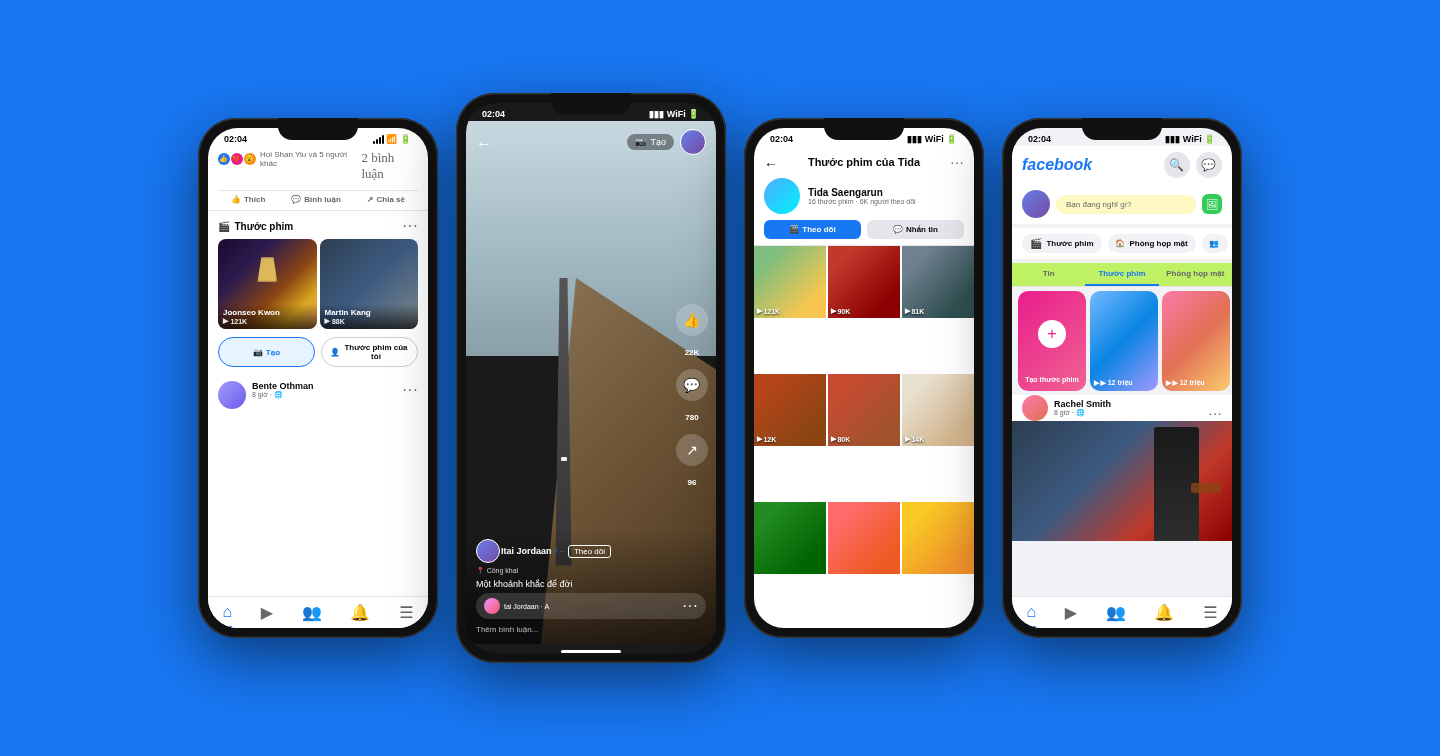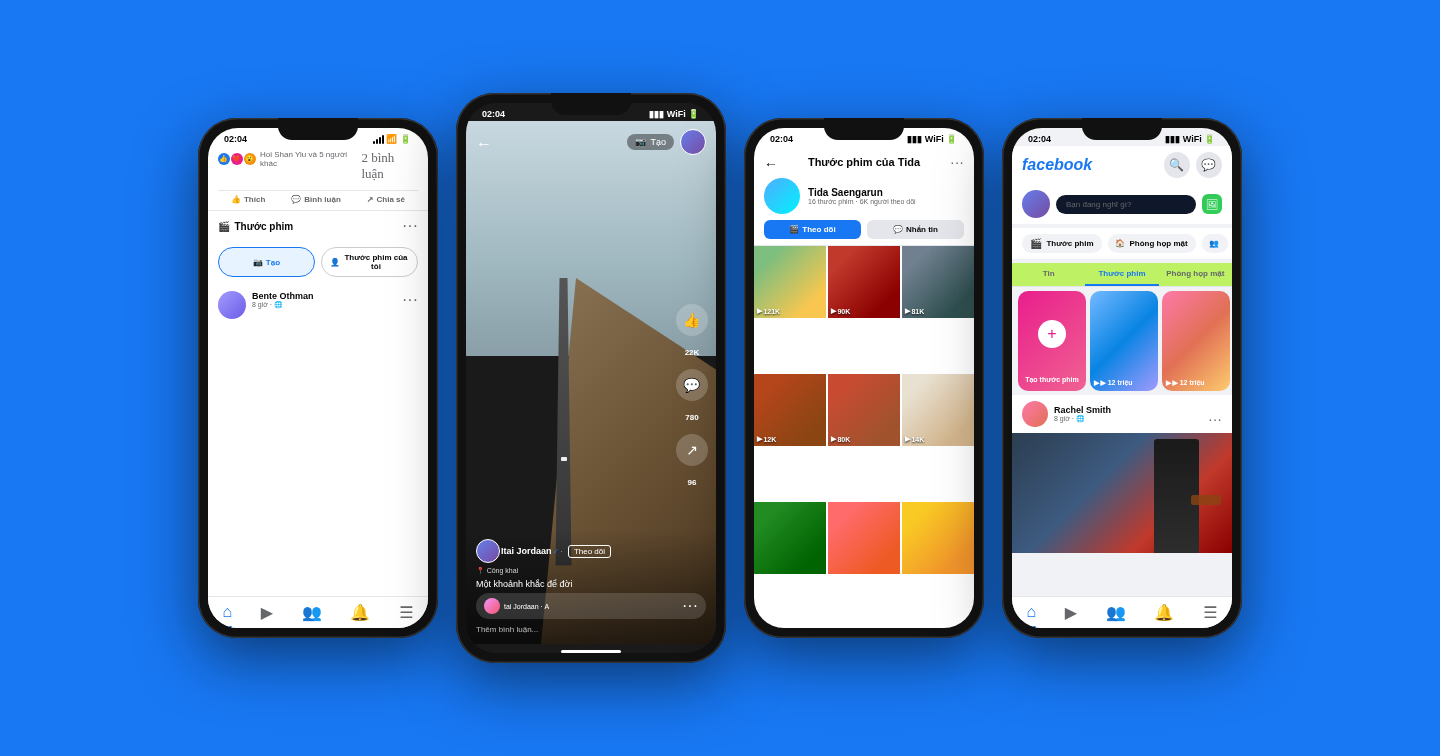--- a/index.html
+++ b/index.html
@@ -404,21 +404,21 @@
       margin-bottom: 4px;
       display: flex; align-items: center; gap: 6px;
       flex-shrink: 0;
     }
     .story-avatar {
       width: 28px; height: 28px; border-radius: 50%;
       background: linear-gradient(135deg, #667eea, #764ba2);
       flex-shrink: 0;
     }
     .story-input {
-      flex: 1; background: #0f172a;
+      flex: 1; background: #fef9c3;
       border-radius: 20px; padding: 5px 10px;
       font-size: 8px; color: #65676b;
     }
     .story-icon {
       width: 20px; height: 20px;
       background: linear-gradient(135deg, #34c759, #30d158);
       border-radius: 6px;
       display: flex; align-items: center; justify-content: center;
       font-size: 10px; color: #fff;
     }
@@ -488,21 +488,21 @@
     }
     .reel-card-play { font-size: 7px; }
 
     .post-card {
       background: #fff;
       margin: 0 0 4px;
       flex-shrink: 0;
     }
     .post-card-header {
       display: flex; align-items: flex-end; justify-content: space-between;
-      padding: 6px 10px;
+      padding: 0 10px;
     }
     .post-card-user { display: flex; align-items: center; gap: 6px; }
     .post-card-avatar {
       width: 26px; height: 26px; border-radius: 50%;
       background: linear-gradient(135deg, #fd79a8, #e17055);
     }
     .post-card-name { font-size: 9px; font-weight: 700; color: #050505; }
     .post-card-meta { font-size: 7px; color: #65676b; }
     .post-card-img {
       width: 100%;
@@ -564,20 +564,42 @@
       </div>
 
       <div class="section-header">
         <div class="section-title">
           <span>🎬</span>
           <span>Thước phim</span>
         </div>
         <span class="more-btn">···</span>
       </div>
 
+      <div class="reels-grid">
+        <div class="reel-thumb thumb-lantern">
+          <div class="reel-overlay">
+            <div style="font-size:8px;font-weight:700;color:#fff;">Joonseo Kwon</div>
+            <div class="reel-views">
+              <span>▶</span>
+              <span>121K</span>
+            </div>
+          </div>
+
+          <div style="position:absolute;top:20%;left:40%;width:20px;height:25px;background:rgba(255,220,100,0.8);clip-path:polygon(20% 0%,80% 0%,100% 100%,0% 100%);filter:blur(1px);"></div>
+        </div>
+        <div class="reel-thumb thumb-mountain">
+          <div class="reel-overlay">
+            <div style="font-size:8px;font-weight:700;color:#fff;">Martin Kang</div>
+            <div class="reel-views">
+              <span>▶</span>
+              <span>88K</span>
+            </div>
+          </div>
+        </div>
+      </div>
 
       <div class="create-row">
         <div class="create-btn">
           <span>📷</span>
           <span>Tạo</span>
         </div>
         <div class="my-reels-btn">
           <span>👤</span>
           <span>Thước phim của tôi</span>
         </div>

